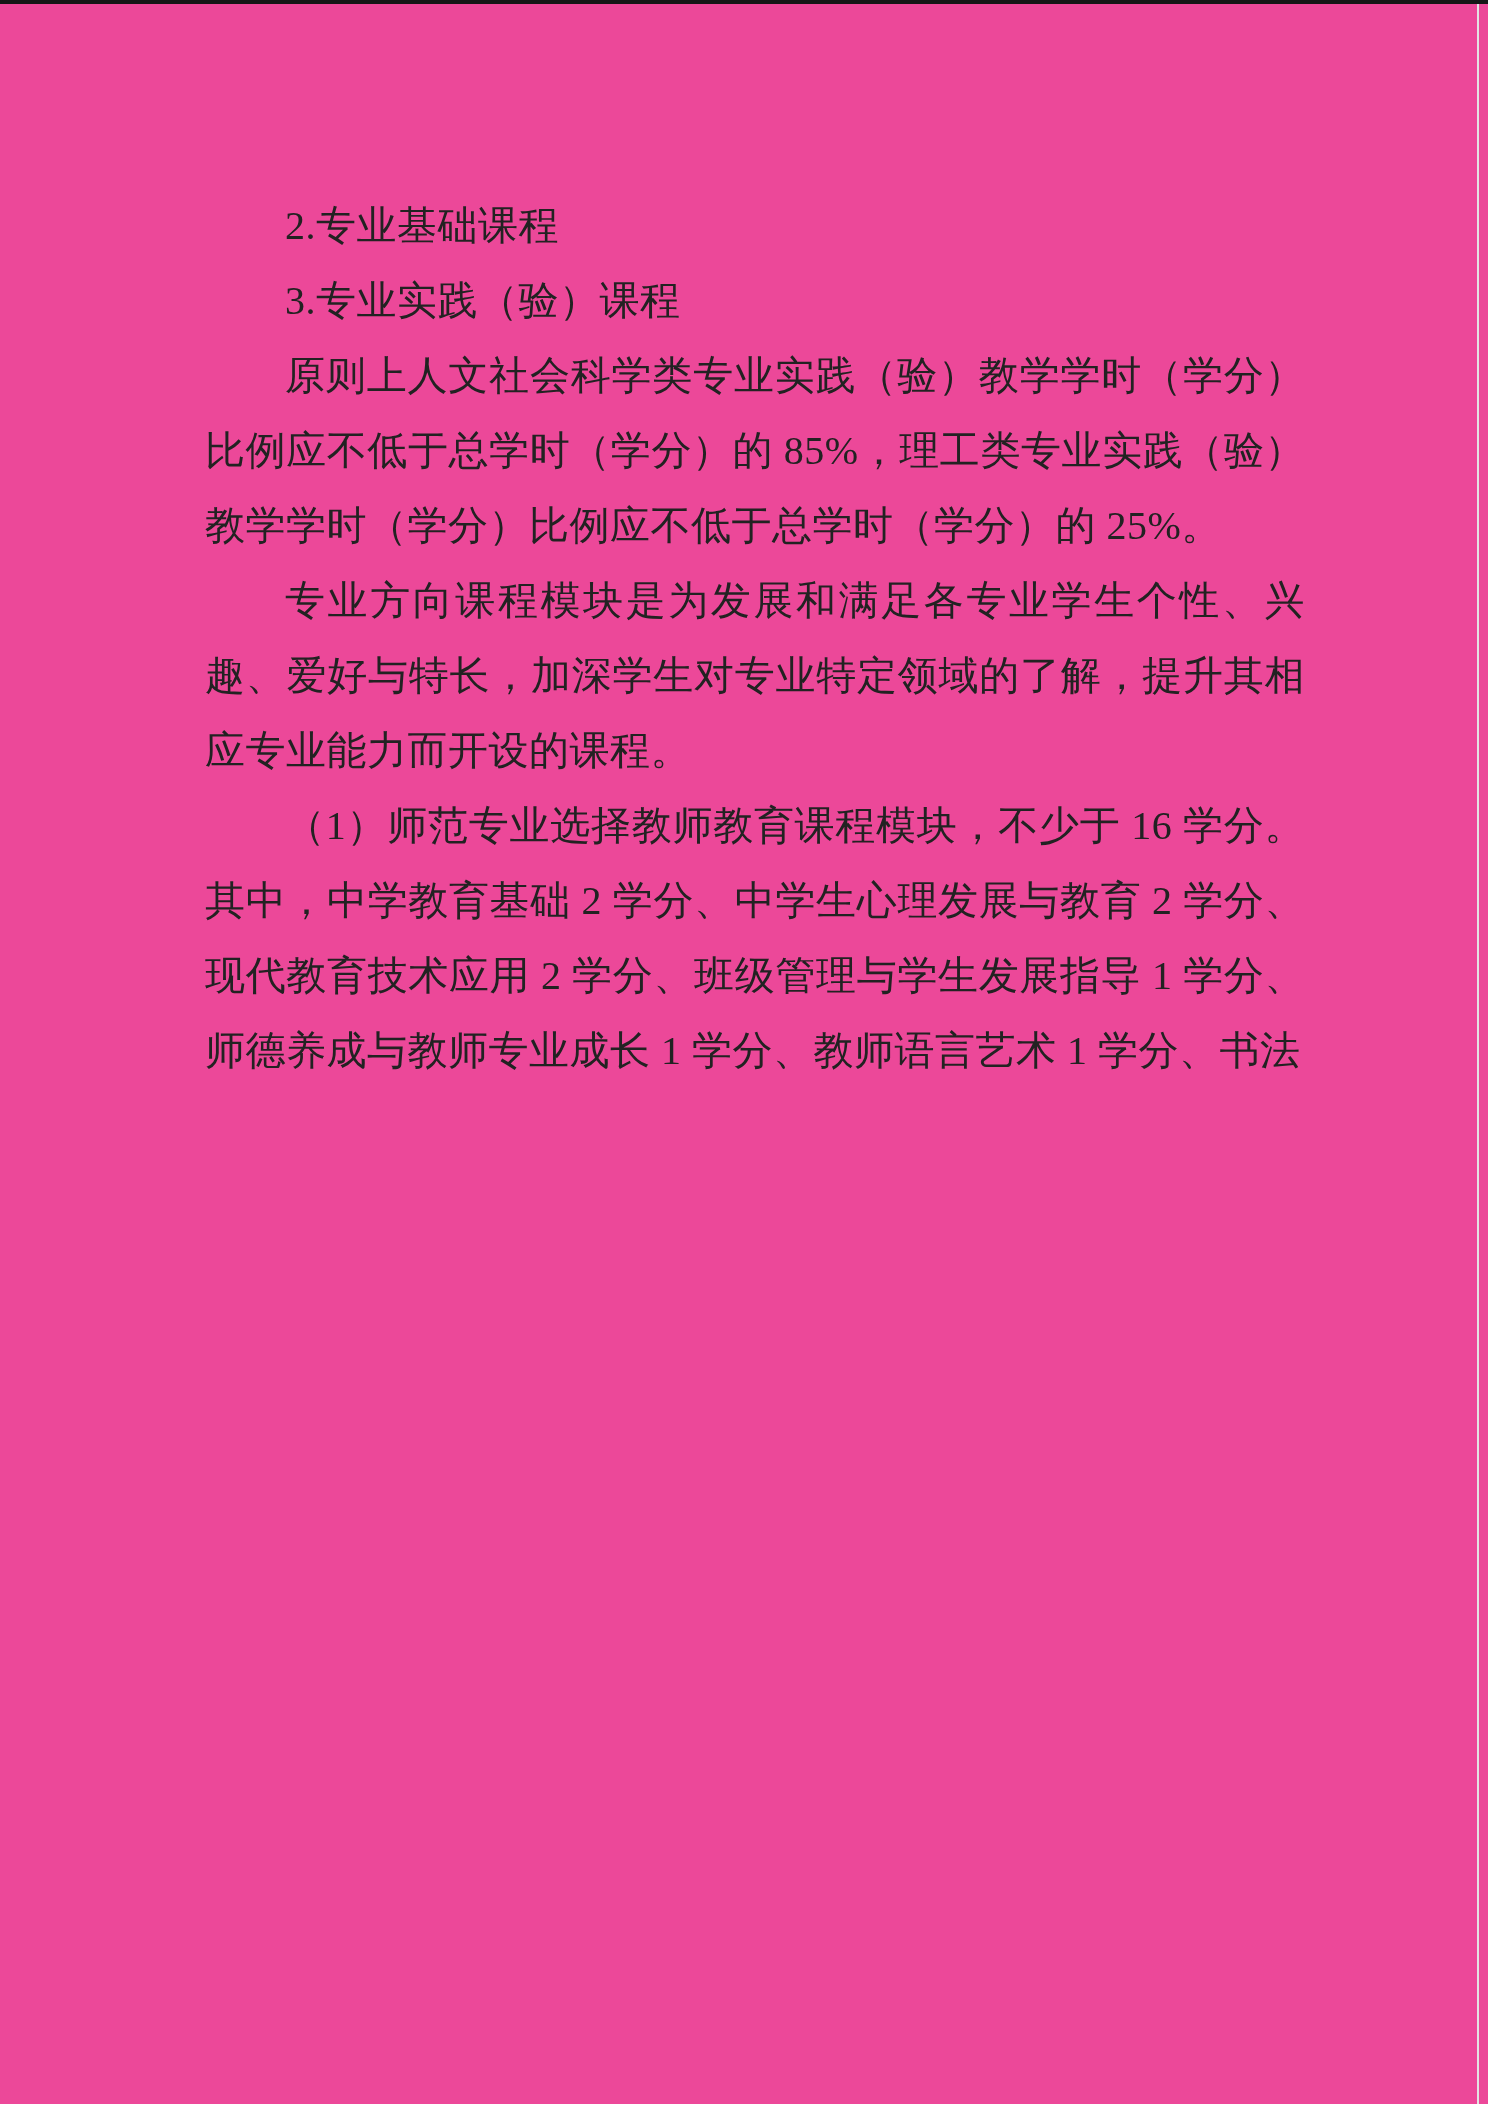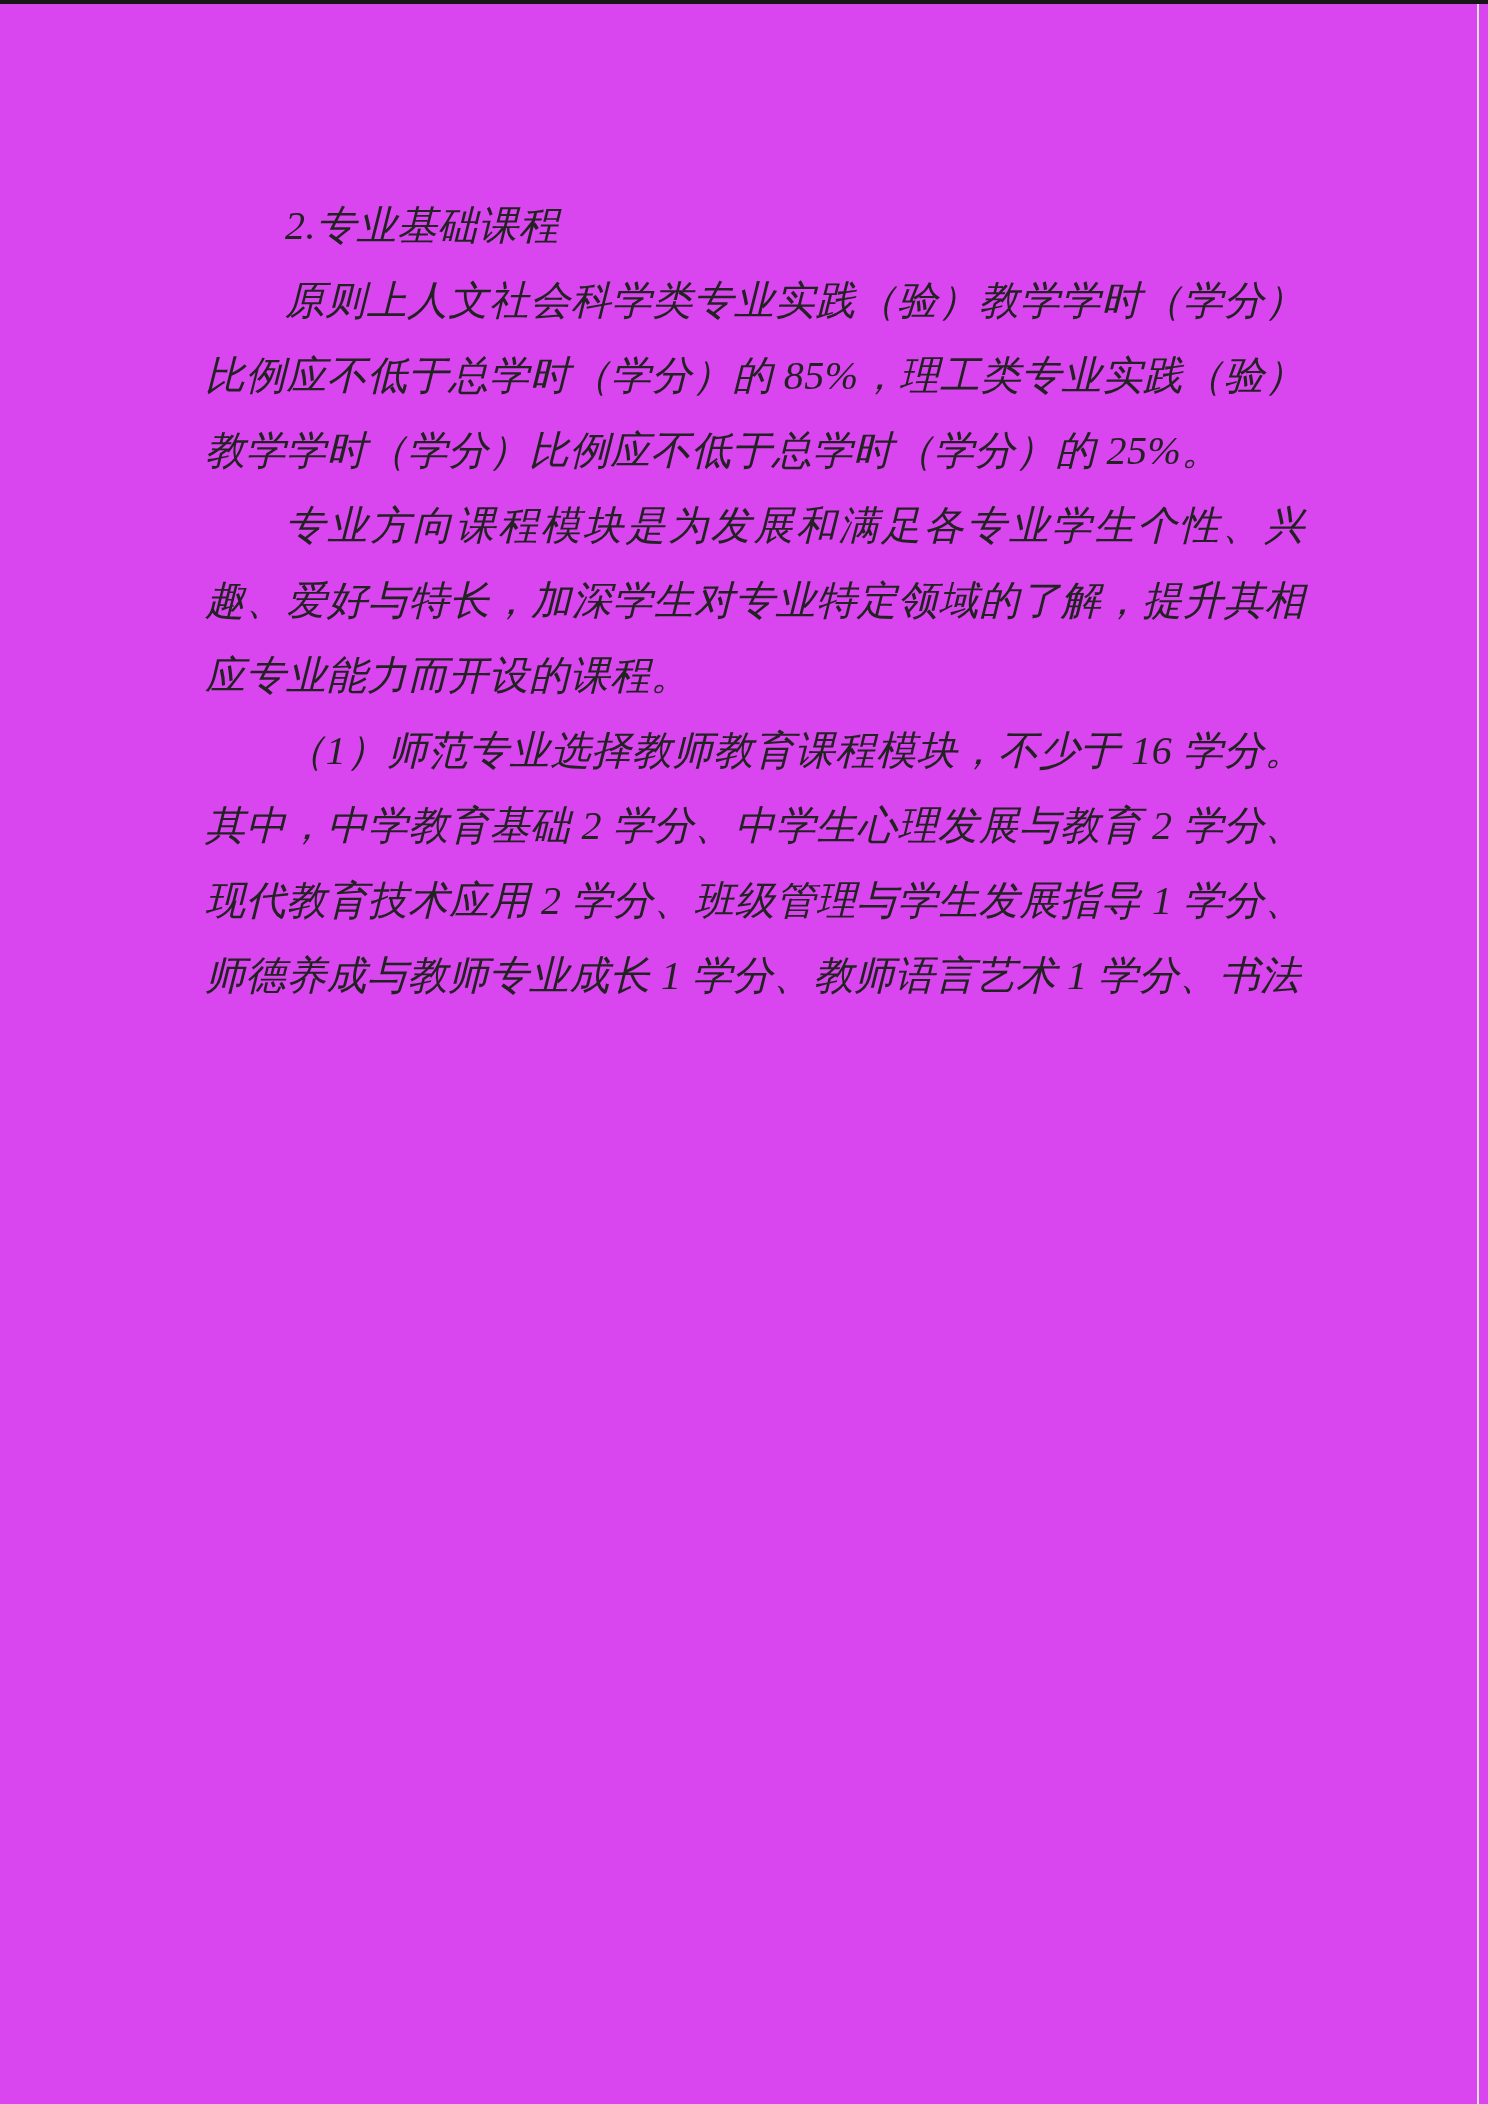--- a/index.html
+++ b/index.html
@@ -7,22 +7,21 @@
     width: 1488px;
     height: 2104px;
     position: relative;
     overflow: hidden;
     background: #ffffff;
     font-family: "Liberation Serif", "DejaVu Serif", serif;
   }
   .page {
     position: absolute;
     inset: 0;
-    background: #d946ef;
-    font-style: italic;
+    background: #ec4899;
   }
   .top-border {
     position: absolute;
     top: 0; left: 0;
     width: 1488px; height: 4px;
     background: #161616;
   }
   .right-edge-line {
     position: absolute;
     top: 4px; left: 1477px;
@@ -52,17 +51,18 @@
   }
 </style>
 </head>
 <body style="background: rgb(255, 255, 255);">
 
 <div class="page">
   <div class="top-border" style="background: rgb(22, 22, 22);"></div>
   <div class="right-edge-line" style="background: rgb(227, 227, 227);"></div>
   <div class="doc-body" id="doc-body" style="color: rgb(34, 34, 34);">
       <p class="">2.专业基础课程</p>
+      <p class="">3.专业实践（验）课程</p>
       <p class="">原则上人文社会科学类专业实践（验）教学学时（学分）比例应不低于总学时（学分）的 85%，理工类专业实践（验）教学学时（学分）比例应不低于总学时（学分）的 25%。</p>
       <p class="">专业方向课程模块是为发展和满足各专业学生个性、兴趣、爱好与特长，加深学生对专业特定领域的了解，提升其相应专业能力而开设的课程。</p>
       <p class="">（1）师范专业选择教师教育课程模块，不少于 16 学分。其中，中学教育基础 2 学分、中学生心理发展与教育 2 学分、现代教育技术应用 2 学分、班级管理与学生发展指导 1 学分、师德养成与教师专业成长 1 学分、教师语言艺术 1 学分、书法</p>
     </div>
 </div>
 
 </body></html>

